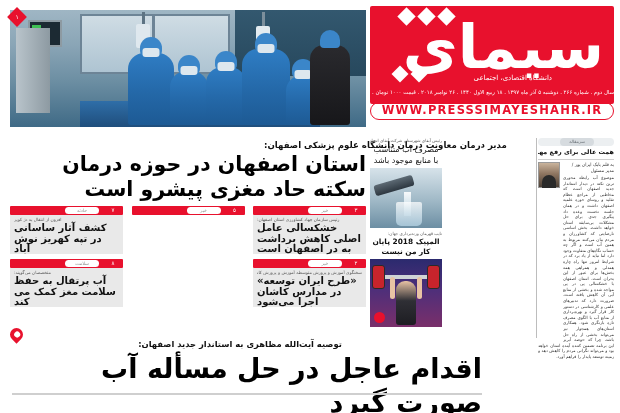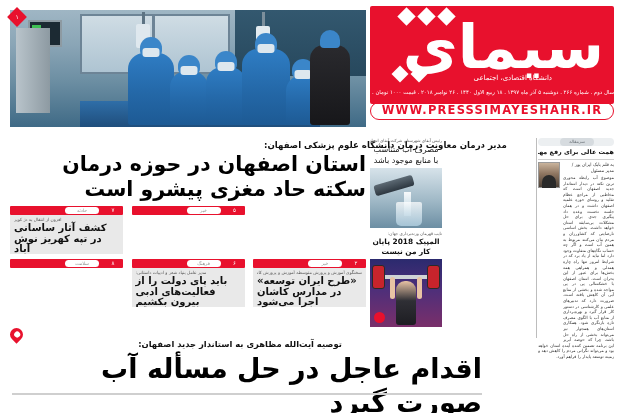--- a/index.html
+++ b/index.html
@@ -464,20 +464,30 @@
   <div class="photo-corner-badge">
     <span>۱</span>
   </div>
 
   <div class="lead-kicker">مدیر درمان معاونت درمان دانشگاه علوم پزشکی اصفهان:</div>
   <div class="lead-title">استان اصفهان در حوزه درمان سکته حاد مغزی پیشرو است</div>
 
   <div class="cards">
 
     <div class="card-row">
+      <div class="card c1">
+        <div class="card-bar">
+          <div class="card-bar-notch">خبر</div>
+          <div class="card-bar-num">۳</div>
+        </div>
+        <div class="card-body">
+          <div class="card-kicker">رئیس سازمان جهاد کشاورزی استان اصفهان:</div>
+          <div class="card-title">خشکسالی عامل اصلی کاهش برداشت به در اصفهان است</div>
+        </div>
+      </div>
       <div class="card c2">
         <div class="card-bar">
           <div class="card-bar-notch">خبر</div>
           <div class="card-bar-num">۵</div>
         </div>
       </div>
       <div class="card c3">
         <div class="card-bar">
           <div class="card-bar-notch">حادثه</div>
           <div class="card-bar-num">۷</div>
@@ -493,34 +503,28 @@
       <div class="card c1">
         <div class="card-bar">
           <div class="card-bar-notch">خبر</div>
           <div class="card-bar-num">۲</div>
         </div>
         <div class="card-body">
           <div class="card-kicker">سخنگوی آموزش و پرورش متوسطه آموزش و پرورش کاشان:</div>
           <div class="card-title">«طرح ایران توسعه» در مدارس کاشان اجرا می‌شود</div>
         </div>
       </div>
-      <div class="card c2">
-        <div class="card-bar">
-          <div class="card-bar-notch">فرهنگ</div>
-          <div class="card-bar-num">۶</div>
-        </div>
-        <div class="card-body">
-          <div class="card-kicker">مدیر عامل بنیاد شعر و ادبیات داستانی:</div>
-          <div class="card-title">باید پای دولت را از فعالیت‌های ادبی بیرون بکشیم</div>
-        </div>
-      </div>
       <div class="card c3">
         <div class="card-bar">
           <div class="card-bar-notch">سلامت</div>
           <div class="card-bar-num">۸</div>
+        </div>
+        <div class="card-body">
+          <div class="card-kicker">متخصصان می‌گویند:</div>
+          <div class="card-title">آب پرتقال به حفظ سلامت مغز کمک می کند</div>
         </div>
       </div>
     </div>
 
   </div>
 
   <div class="rcol">
     <div class="rcol-divider"></div>
 
     <div class="editorial">

